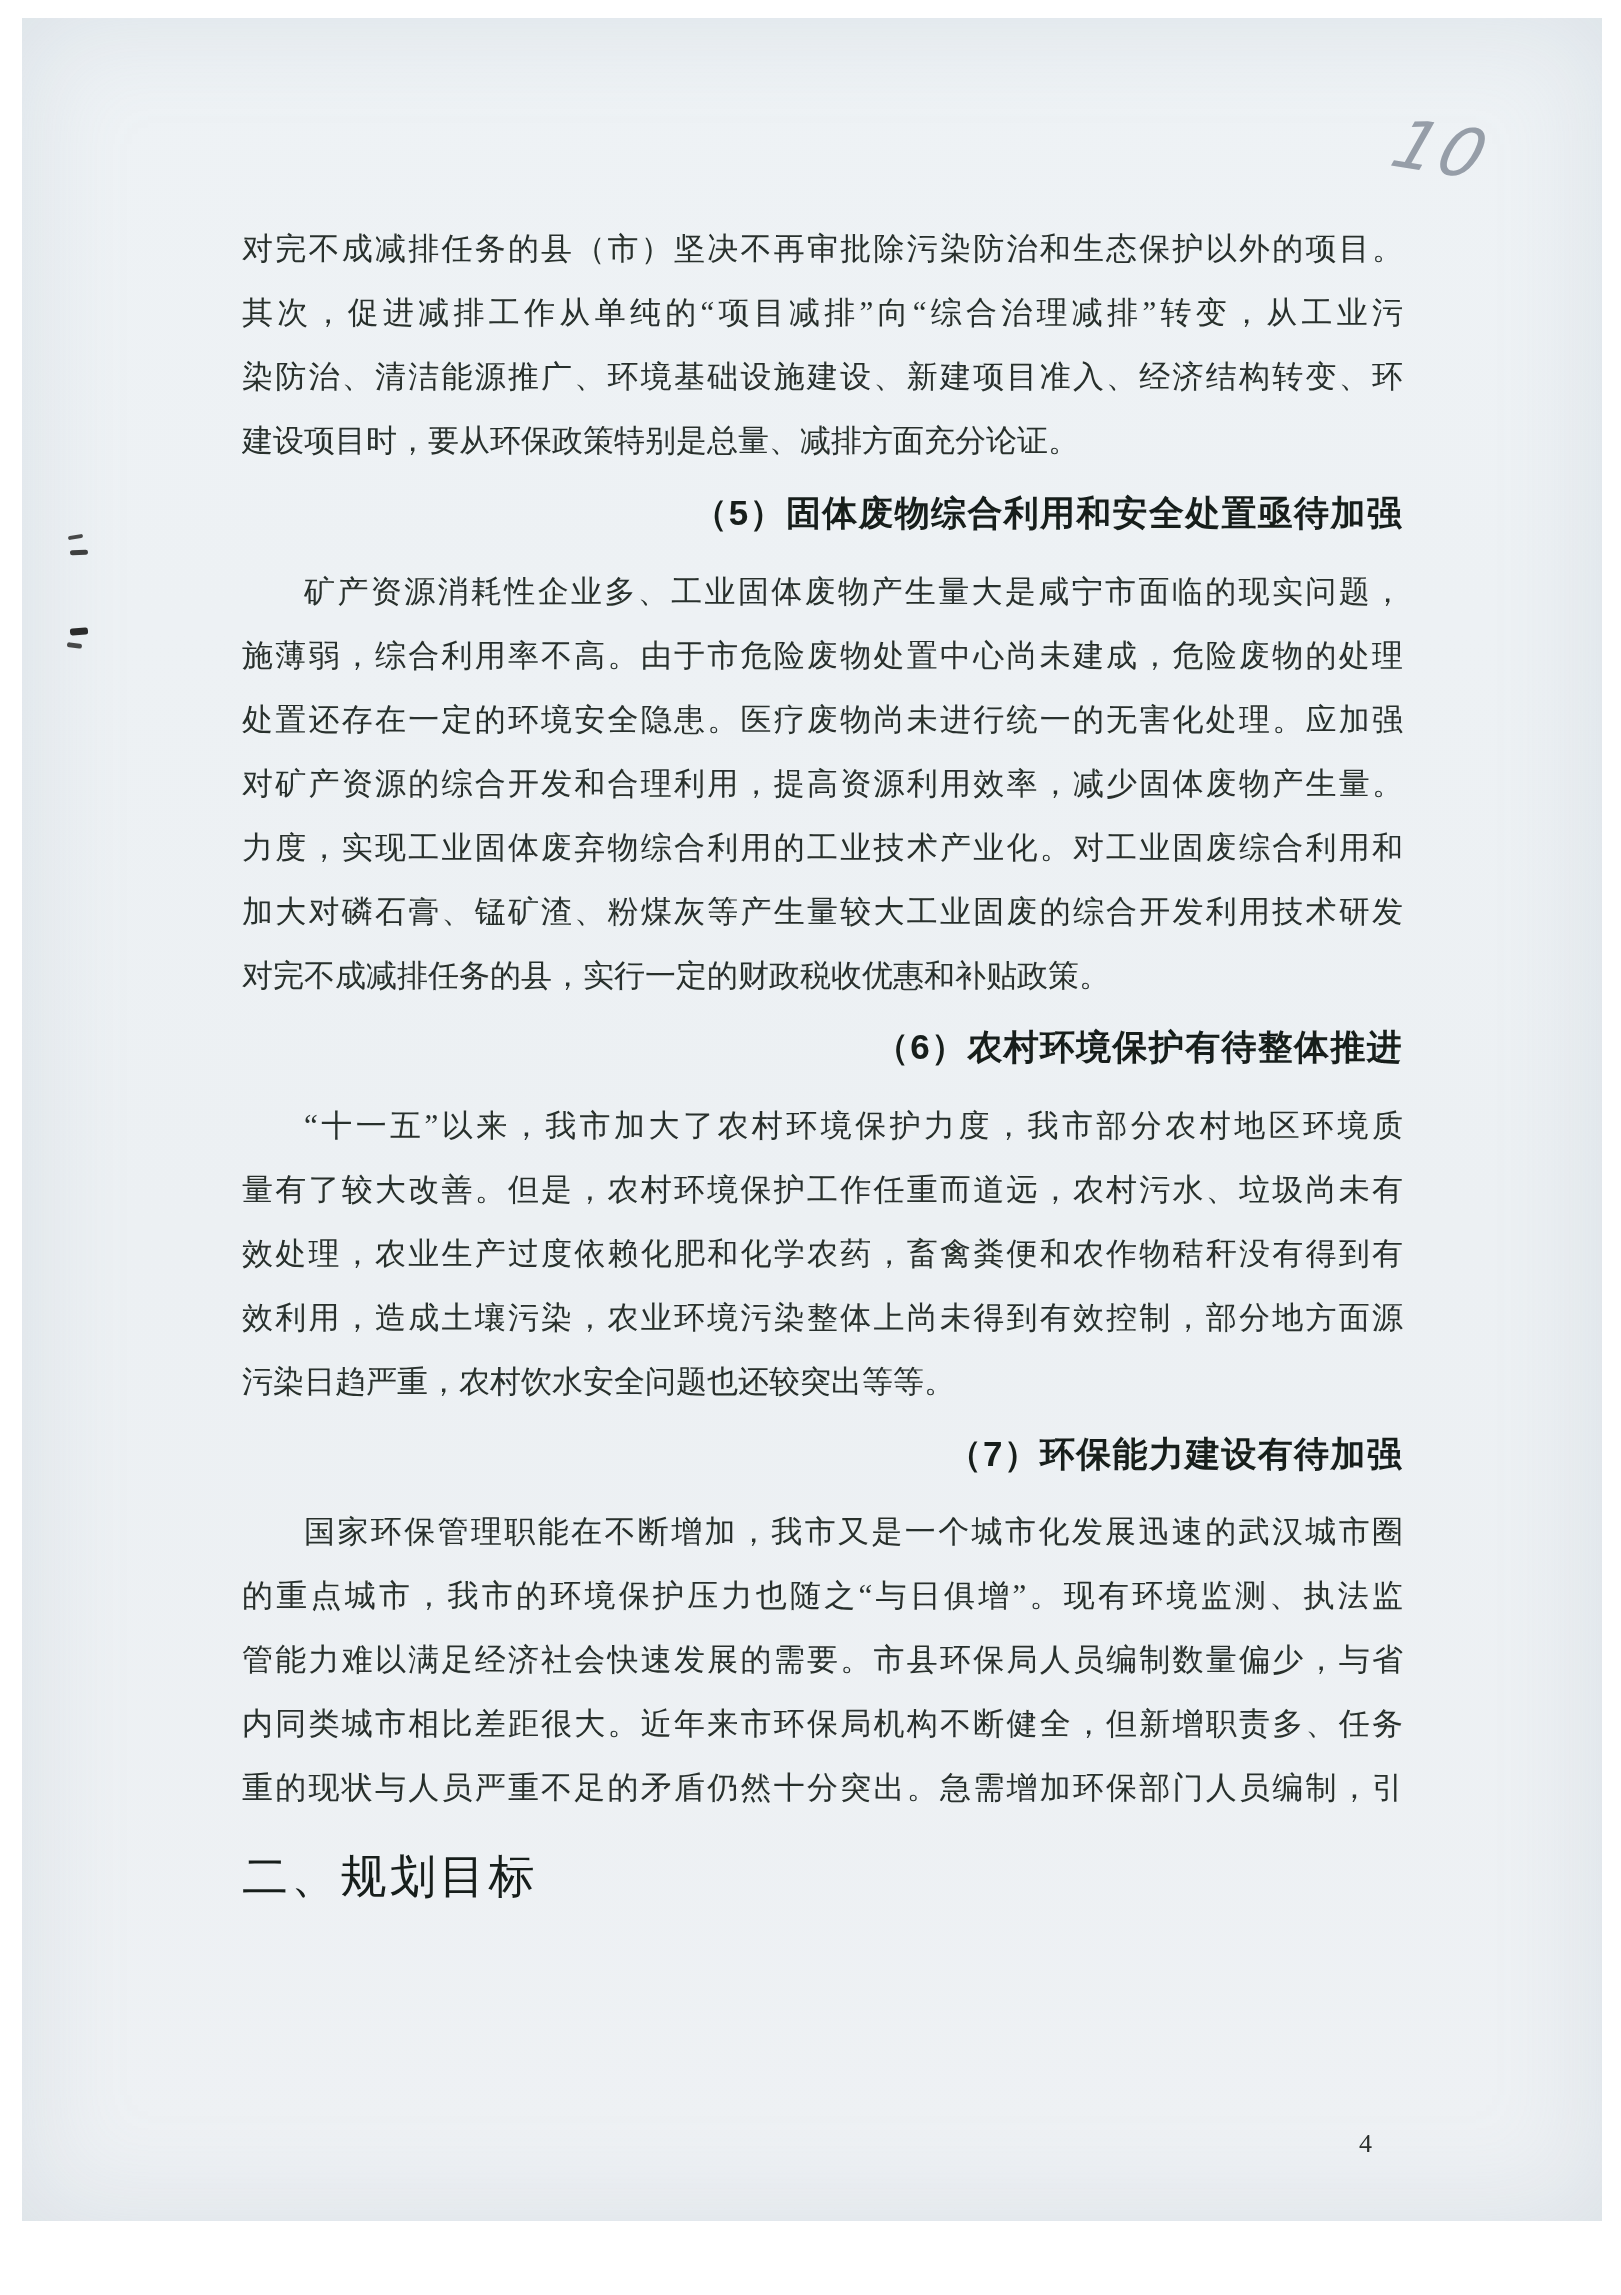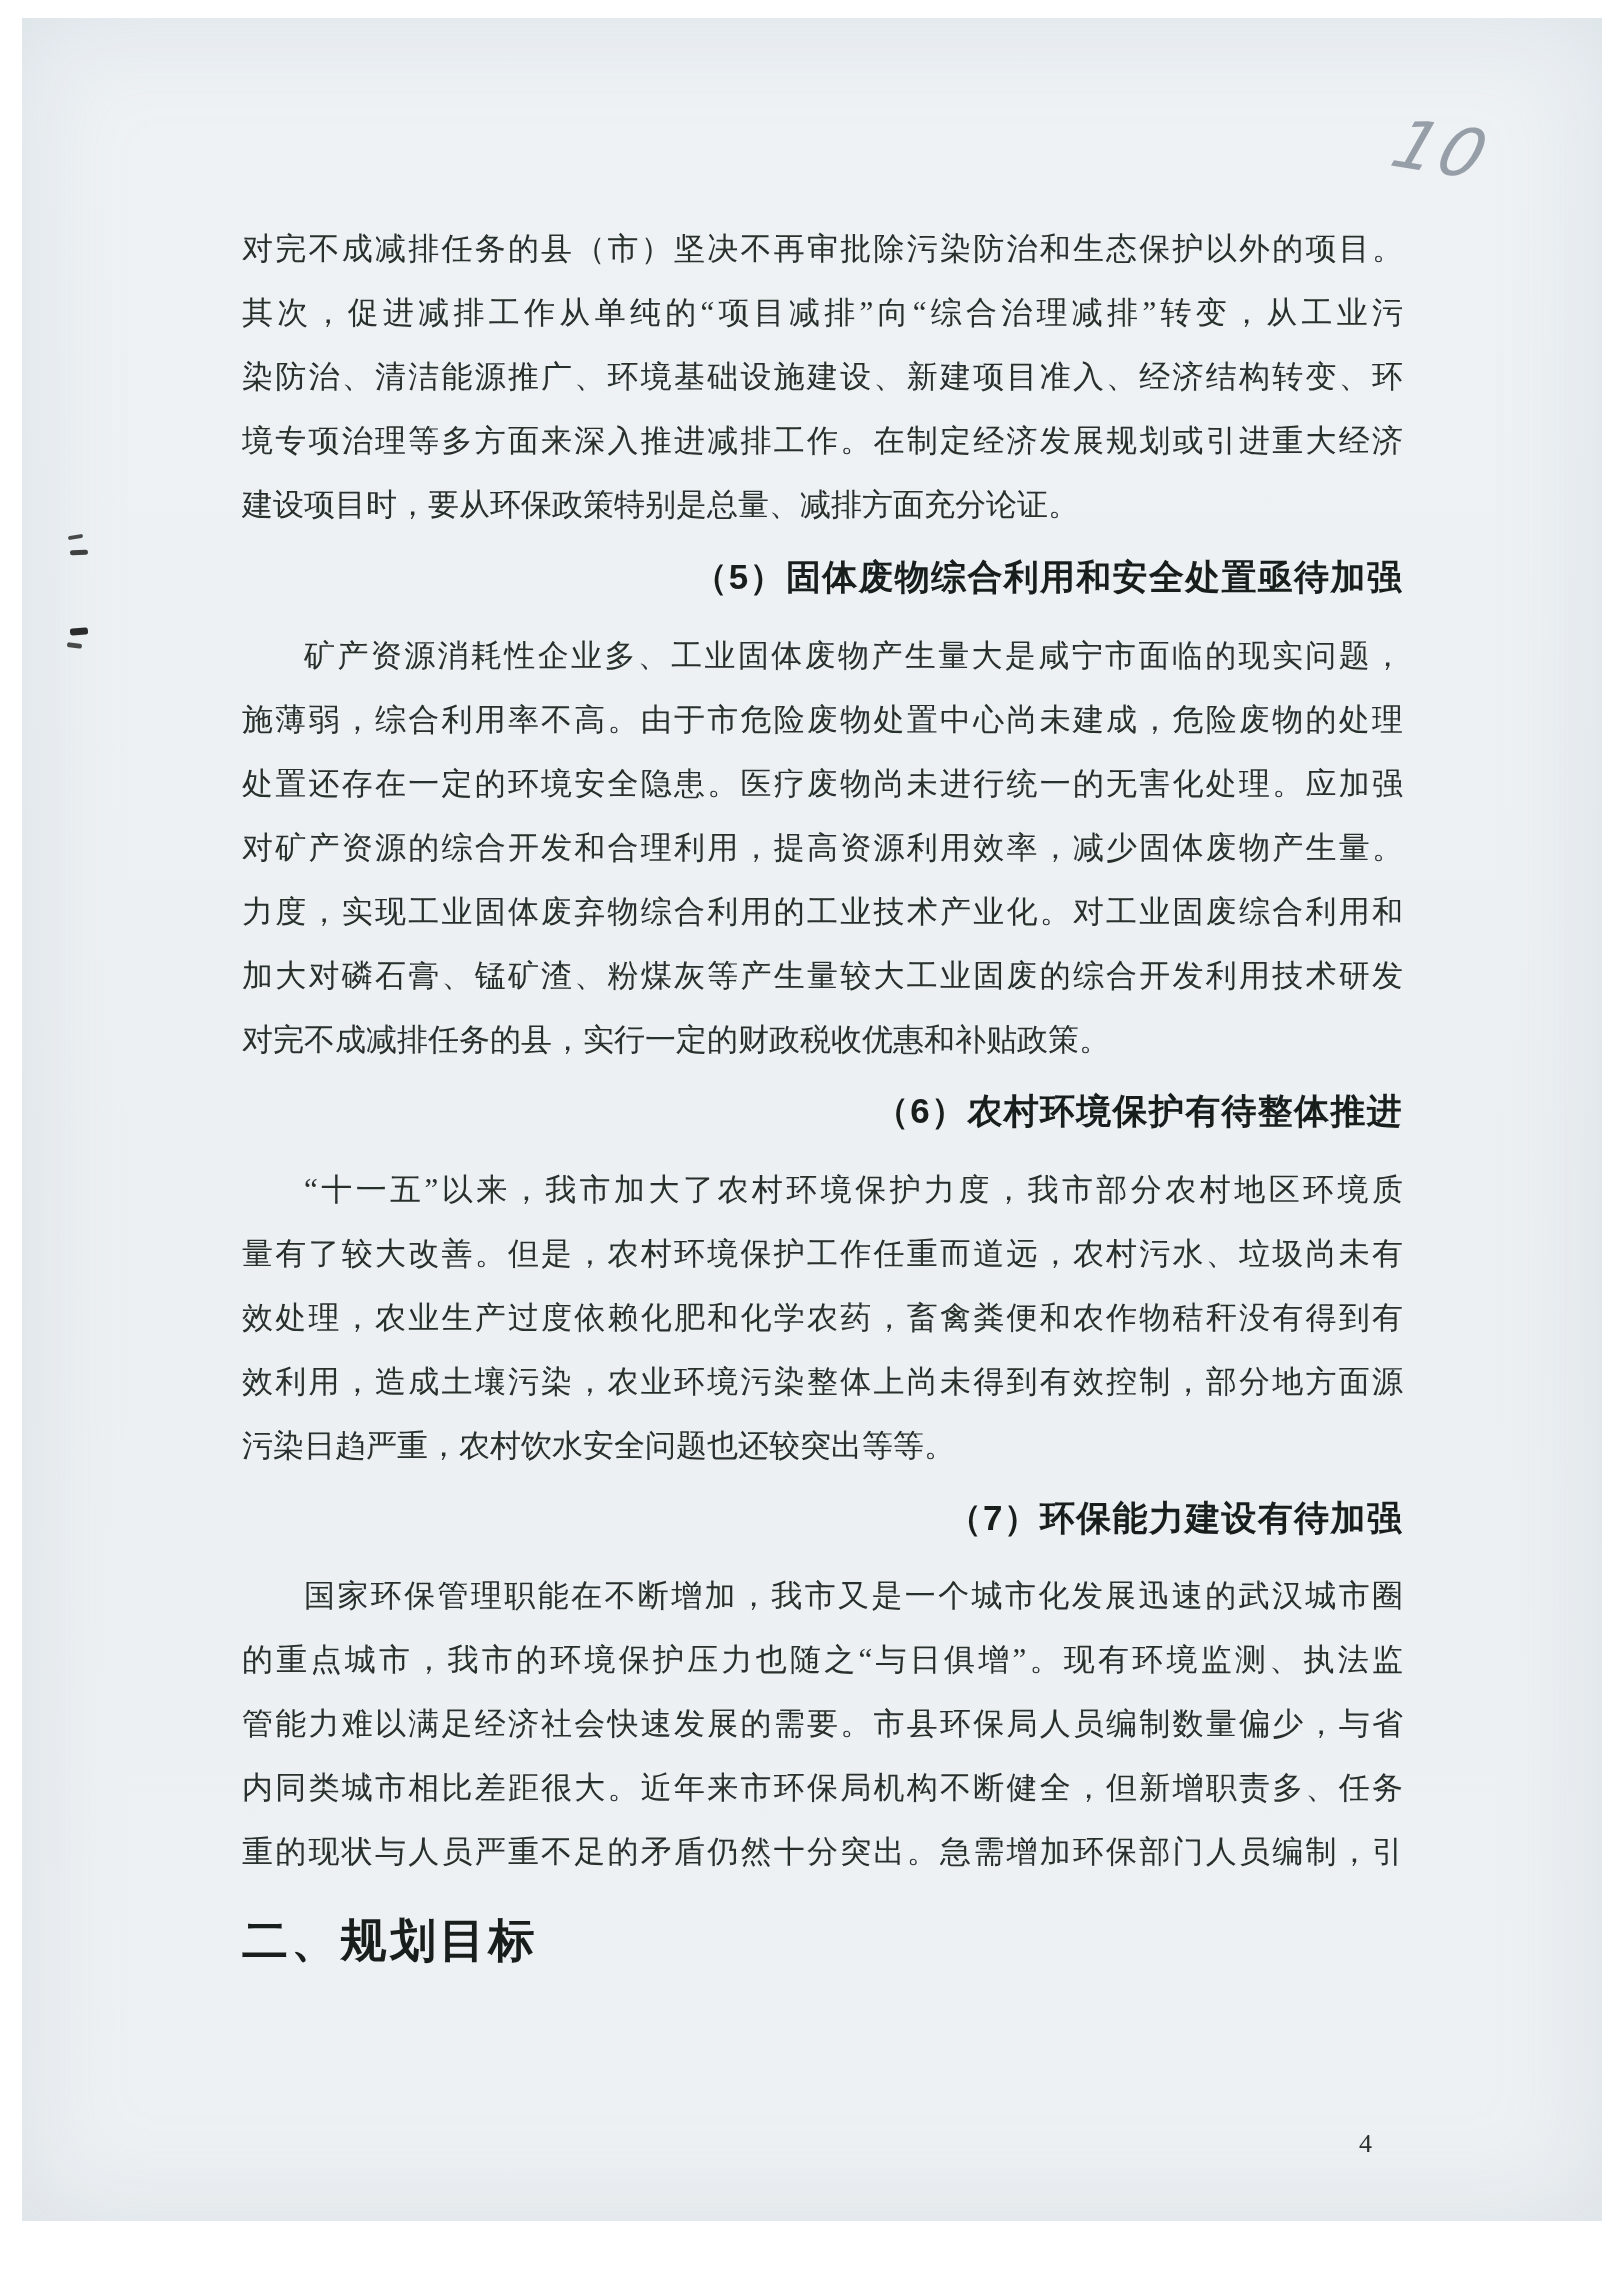--- a/index.html
+++ b/index.html
@@ -30,21 +30,21 @@
   .ln.ind{text-indent:2em;}
   .sec-heading{
     font-family:"Liberation Sans","DejaVu Sans",sans-serif;
     font-weight:bold;font-size:35px;line-height:64px;color:#171e1b;
     margin:7.9px 0 14.4px 0;padding-left:55px;
     letter-spacing:1.3px;
     text-align:right;
   }
   .chapter-heading{
     font-family:"Liberation Sans","DejaVu Sans",sans-serif;
-    font-weight:bold;font-size:46px;line-height:72px;color:#171e1b;
+    font-weight:normal;font-size:46px;line-height:72px;color:#171e1b;
     margin-top:19.6px;letter-spacing:3.3px;
   }
   
   .hand-number{
     position:absolute;left:1373px;top:92px;
     font-family:"DejaVu Sans",sans-serif;font-style:italic;
     font-size:68px;color:#8d95a0;
     transform:rotate(9deg) skewX(-10deg);
     letter-spacing:2.6px;opacity:.9;
   }
@@ -71,21 +71,20 @@
   <div class="margin-mark mm2"></div>
   <div class="margin-mark mm3"></div>
   <div class="margin-mark mm4"></div>
 
   <div class="text-col">
 
     <div>
       <div class="ln">对完不成减排任务的县（市）坚决不再审批除污染防治和生态保护以外的项目。</div>
       <div class="ln">其次，促进减排工作从单纯的“项目减排”向“综合治理减排”转变，从工业污</div>
       <div class="ln">染防治、清洁能源推广、环境基础设施建设、新建项目准入、经济结构转变、环</div>
-      <div class="ln">境专项治理等多方面来深入推进减排工作。在制定经济发展规划或引进重大经济</div>
       <div class="ln last">建设项目时，要从环保政策特别是总量、减排方面充分论证。</div>
     </div>
 
     <div class="sec-heading">（5）固体废物综合利用和安全处置亟待加强</div>
 
     <div>
       <div class="ln ind">矿产资源消耗性企业多、工业固体废物产生量大是咸宁市面临的现实问题，</div>
       <div class="ln">施薄弱，综合利用率不高。由于市危险废物处置中心尚未建成，危险废物的处理</div>
       <div class="ln">处置还存在一定的环境安全隐患。医疗废物尚未进行统一的无害化处理。应加强</div>
       <div class="ln">对矿产资源的综合开发和合理利用，提高资源利用效率，减少固体废物产生量。</div>

